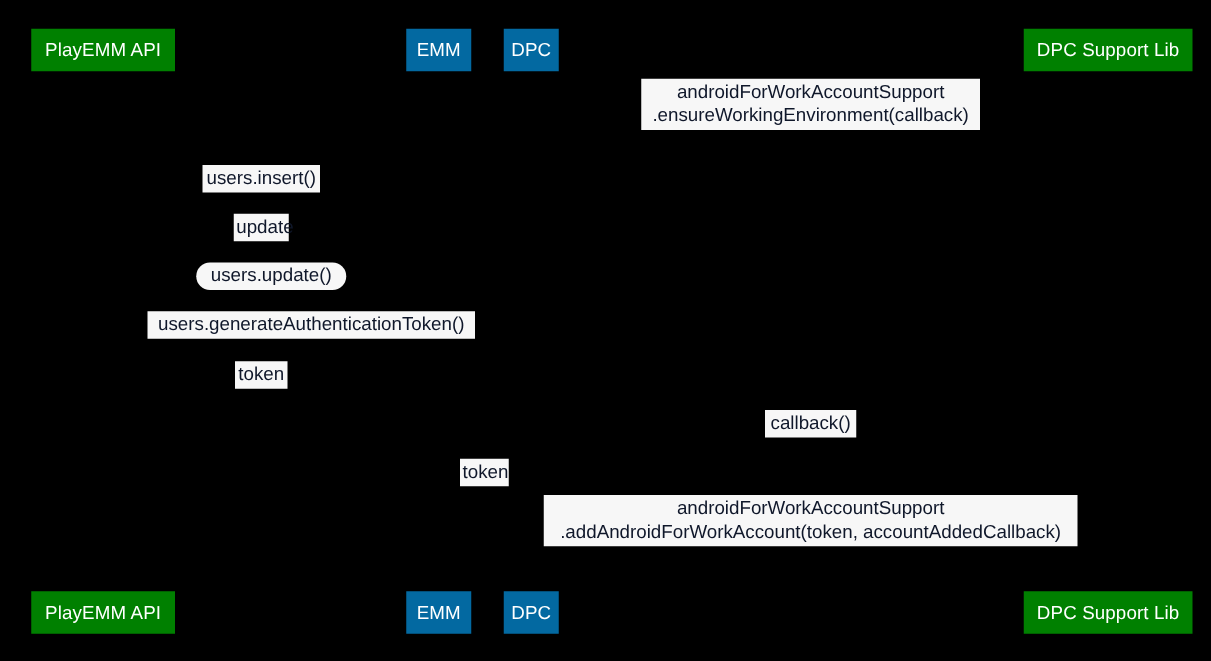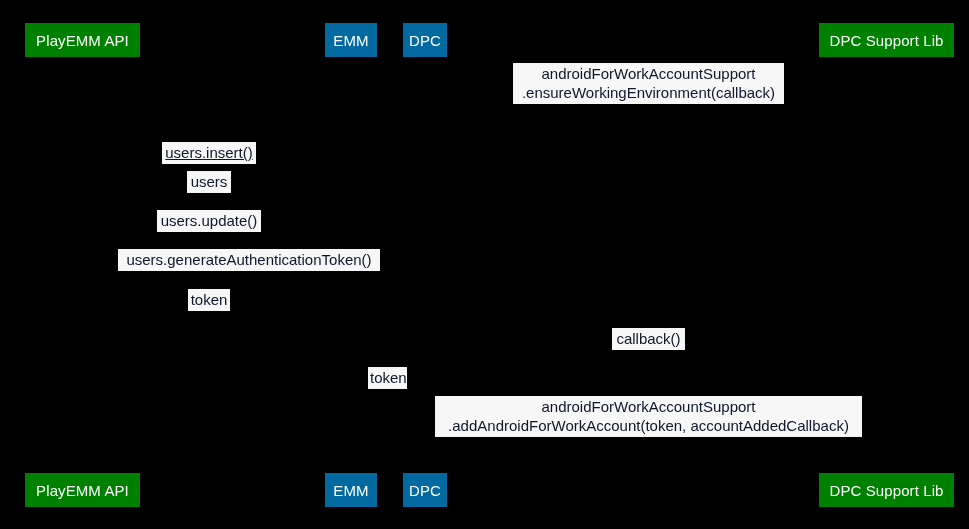--- a/index.html
+++ b/index.html
@@ -99,27 +99,27 @@
 
   <div class="participant green" style="left:804px; top:23px; width:135px; height:34px;">
     <span>DPC Support Lib</span>
   </div>
 
   <div class="msg-arrow to-right" style="left:424px; top:104px; width:447px;"></div>
   <div class="msg-label two-line" style="left:513px; top:63px; width:271px;"><span>androidForWorkAccountSupport
 .ensureWorkingEnvironment(callback)</span></div>
 
   <div class="msg-arrow to-left" style="left:67px; top:155px; width:283px;"></div>
-  <div class="msg-label" style="left:162px; top:142px; width:94px;text-decoration:underline;"><span>users.insert()</span></div>
+  <div class="msg-label" style="left:162px; top:132px; width:94px;"><span>users.insert()</span></div>
 
   <div class="msg-arrow to-right" style="left:67px; top:194px; width:283px;"></div>
-  <div class="msg-label" style="left:187px; top:171px; width:44px;"><span>users</span></div>
+  <div class="msg-label" style="left:187px; top:171px; width:44px;"><span>update</span></div>
 
   <div class="msg-arrow to-left" style="left:67px; top:233px; width:283px;"></div>
-  <div class="msg-label" style="left:157px; top:210px; width:104px;"><span>users.update()</span></div>
+  <div class="msg-label" style="left:157px; top:210px; width:120px;border-radius:11px;"><span>users.update()</span></div>
 
   <div class="msg-arrow to-left" style="left:67px; top:272px; width:283px;"></div>
   <div class="msg-label" style="left:78px; top:249px; width:262px;margin-left:40px;"><span>users.generateAuthenticationToken()</span></div>
 
   <div class="msg-arrow to-right" style="left:67px; top:312px; width:283px;"></div>
   <div class="msg-label" style="left:188px; top:289px; width:42px;"><span>token</span></div>
 
   <div class="msg-arrow to-left" style="left:424px; top:351px; width:447px;"></div>
   <div class="msg-label" style="left:612px; top:328px; width:73px;"><span>callback()</span></div>
 

